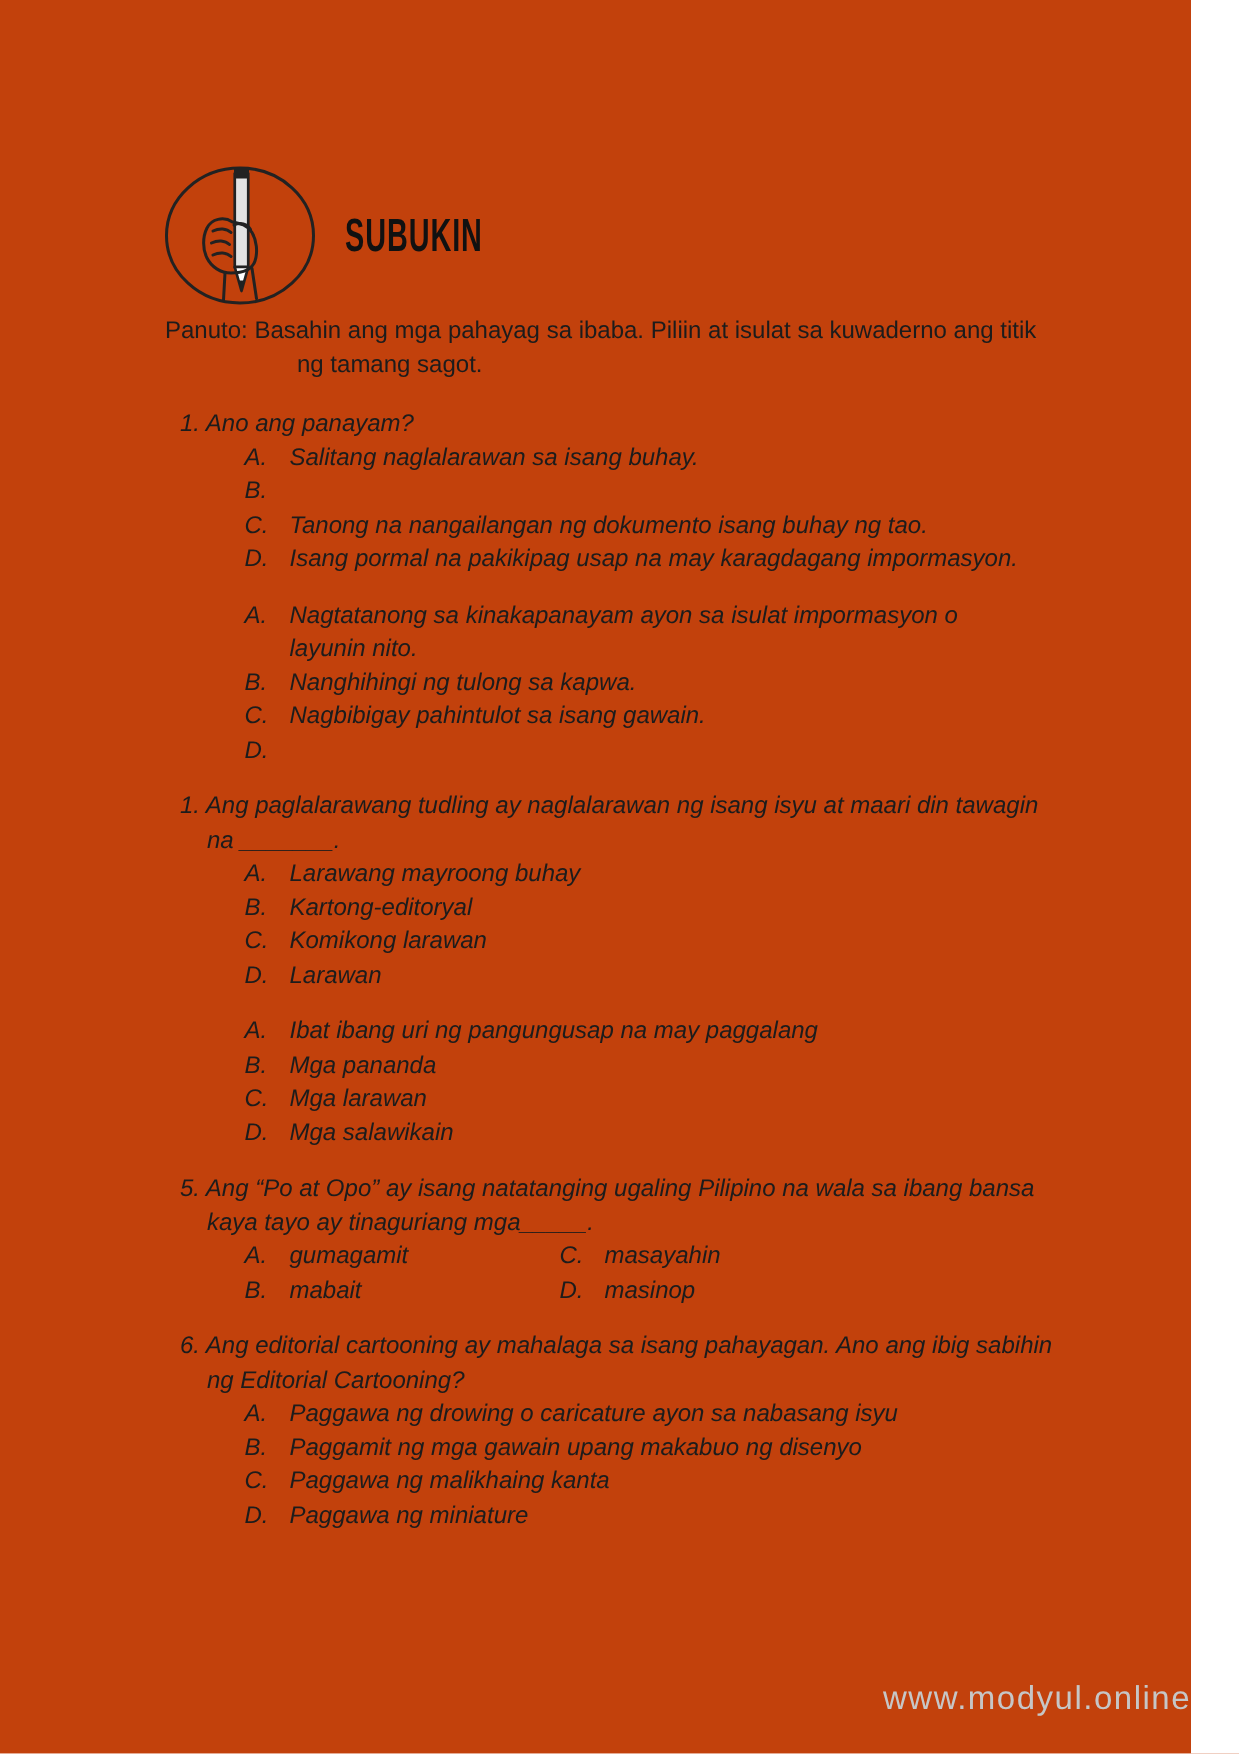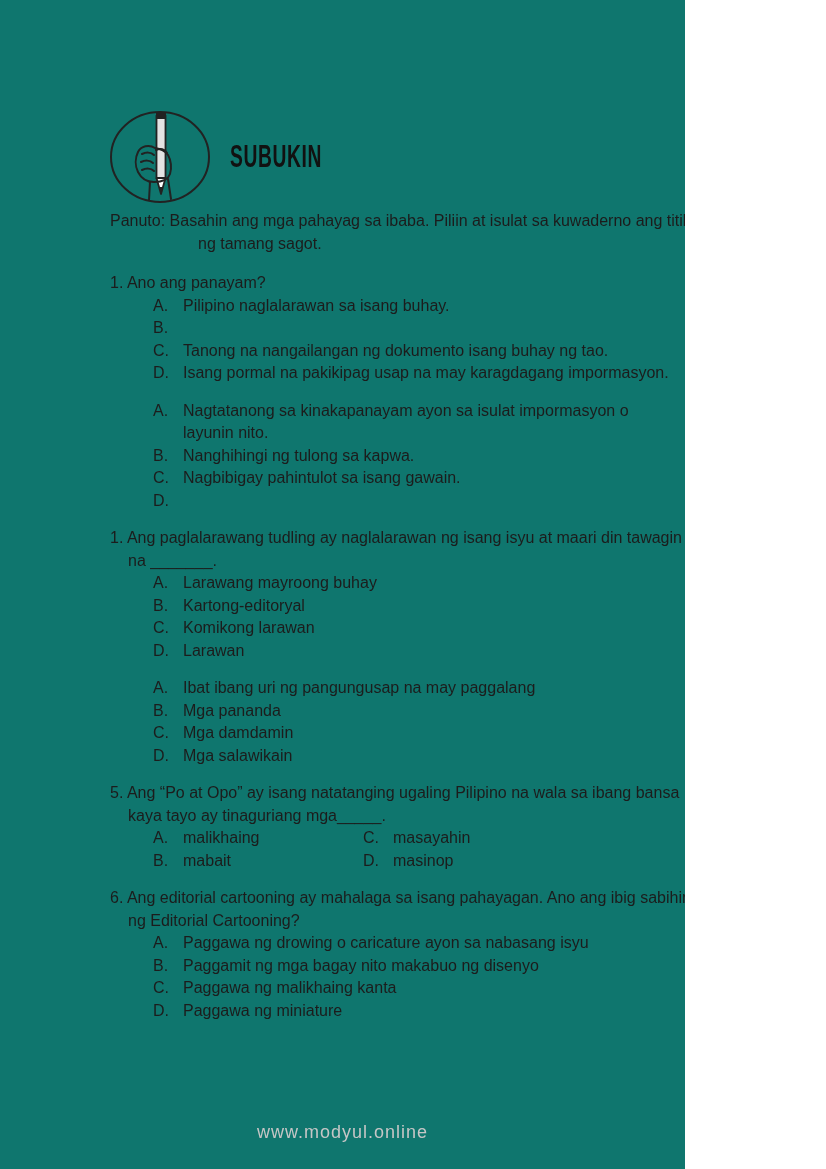--- a/index.html
+++ b/index.html
@@ -2,23 +2,23 @@
 <html><head>
 <meta charset="utf-8">
 <style>
   html, body {
     margin: 0;
     padding: 0;
     background: #ffffff;
   }
   .page {
     position: relative;
-    width: 685px;
+    width: 794px;
     height: 1169px;
-    background: #0f766e;
+    background: #c2410c;
     color: #1c1c1c;
     font-family: "Liberation Sans", sans-serif;
     font-size: 16px;
     line-height: 22.5px;
     box-sizing: border-box;
     padding: 108px 70px 0 110px;
     overflow: hidden;
   }
   .header {
     display: flex;
@@ -40,21 +40,21 @@
   }
   .panuto {
     margin: 0 0 17px 0;
     padding-left: 88px;
     text-indent: -88px;
     width: 640px;
   }
   .panuto b { font-weight: 400; }
   .panuto .ptext { white-space: pre-wrap; }
   .questions { width: 648px; }
-  .question { margin: 0 0 15px 0; }
+  .question { margin: 0 0 15px 10px; font-style: italic; }
   .q-head {
     white-space: pre-wrap;
     padding-left: 18px;
     text-indent: -18px;
   }
   .choices { margin: 0; }
   .choice {
     display: flex;
     margin-left: 43px;
   }
@@ -65,23 +65,23 @@
     grid-template-rows: repeat(2, auto);
     grid-template-columns: 210px auto;
     grid-auto-flow: column;
     justify-content: start;
   }
   .footer {
     position: absolute;
     left: 0;
     bottom: 26px;
     width: 100%;
-    text-align: center;
+    text-align: right;
     color: #c6c6c6;
-    font-size: 18px;
+    font-size: 22px;
     letter-spacing: 1px;
   }
   svg .ln { fill: none; stroke: #222222; stroke-width: 2; stroke-linecap: round; stroke-linejoin: round; }
 </style>
 </head>
 <body>
 
 <div class="page">
 
   <header class="header">
@@ -108,21 +108,21 @@
 
   <p class="panuto"><b>Panuto:</b> <span class="ptext">Basahin ang mga pahayag sa ibaba. Piliin at isulat sa kuwaderno ang titik
 ng tamang sagot.</span></p>
 
   <main class="questions">
       <div class="question">
         <div class="q-head">1. Ano ang panayam?</div>
         <div class="choices">
           <div class="choice">
             <span class="marker">A.</span>
-            <span class="ctext">Pilipino naglalarawan sa isang buhay.</span>
+            <span class="ctext">Salitang naglalarawan sa isang buhay.</span>
           </div>
           <div class="choice">
             <span class="marker">B.</span>
           </div>
           <div class="choice">
             <span class="marker">C.</span>
             <span class="ctext">Tanong na nangailangan ng dokumento isang buhay ng tao.</span>
           </div>
           <div class="choice">
             <span class="marker">D.</span>
@@ -177,35 +177,35 @@
           <div class="choice">
             <span class="marker">A.</span>
             <span class="ctext">Ibat ibang uri ng pangungusap na may paggalang</span>
           </div>
           <div class="choice">
             <span class="marker">B.</span>
             <span class="ctext">Mga pananda</span>
           </div>
           <div class="choice">
             <span class="marker">C.</span>
-            <span class="ctext">Mga damdamin</span>
+            <span class="ctext">Mga larawan</span>
           </div>
           <div class="choice">
             <span class="marker">D.</span>
             <span class="ctext">Mga salawikain</span>
           </div>
         </div>
       </div>
       <div class="question">
         <div class="q-head">5. Ang “Po at Opo” ay isang natatanging ugaling Pilipino na wala sa ibang bansa
 kaya tayo ay tinaguriang mga_____.</div>
         <div class="choices two-col">
           <div class="choice">
             <span class="marker">A.</span>
-            <span class="ctext">malikhaing</span>
+            <span class="ctext">gumagamit</span>
           </div>
           <div class="choice">
             <span class="marker">B.</span>
             <span class="ctext">mabait</span>
           </div>
           <div class="choice">
             <span class="marker">C.</span>
             <span class="ctext">masayahin</span>
           </div>
           <div class="choice">
@@ -217,21 +217,21 @@
       <div class="question">
         <div class="q-head">6. Ang editorial cartooning ay mahalaga sa isang pahayagan. Ano ang ibig sabihin
 ng Editorial Cartooning?</div>
         <div class="choices">
           <div class="choice">
             <span class="marker">A.</span>
             <span class="ctext">Paggawa ng drowing o caricature ayon sa nabasang isyu</span>
           </div>
           <div class="choice">
             <span class="marker">B.</span>
-            <span class="ctext">Paggamit ng mga bagay nito makabuo ng disenyo</span>
+            <span class="ctext">Paggamit ng mga gawain upang makabuo ng disenyo</span>
           </div>
           <div class="choice">
             <span class="marker">C.</span>
             <span class="ctext">Paggawa ng malikhaing kanta</span>
           </div>
           <div class="choice">
             <span class="marker">D.</span>
             <span class="ctext">Paggawa ng miniature</span>
           </div>
         </div>

